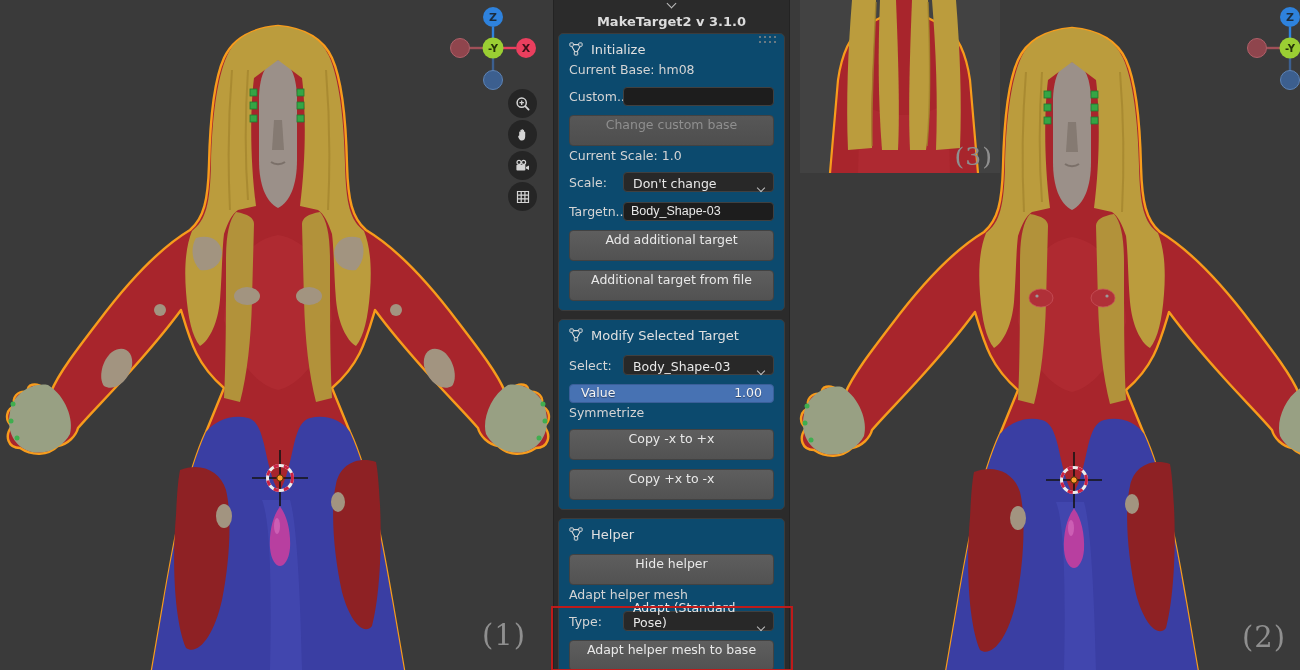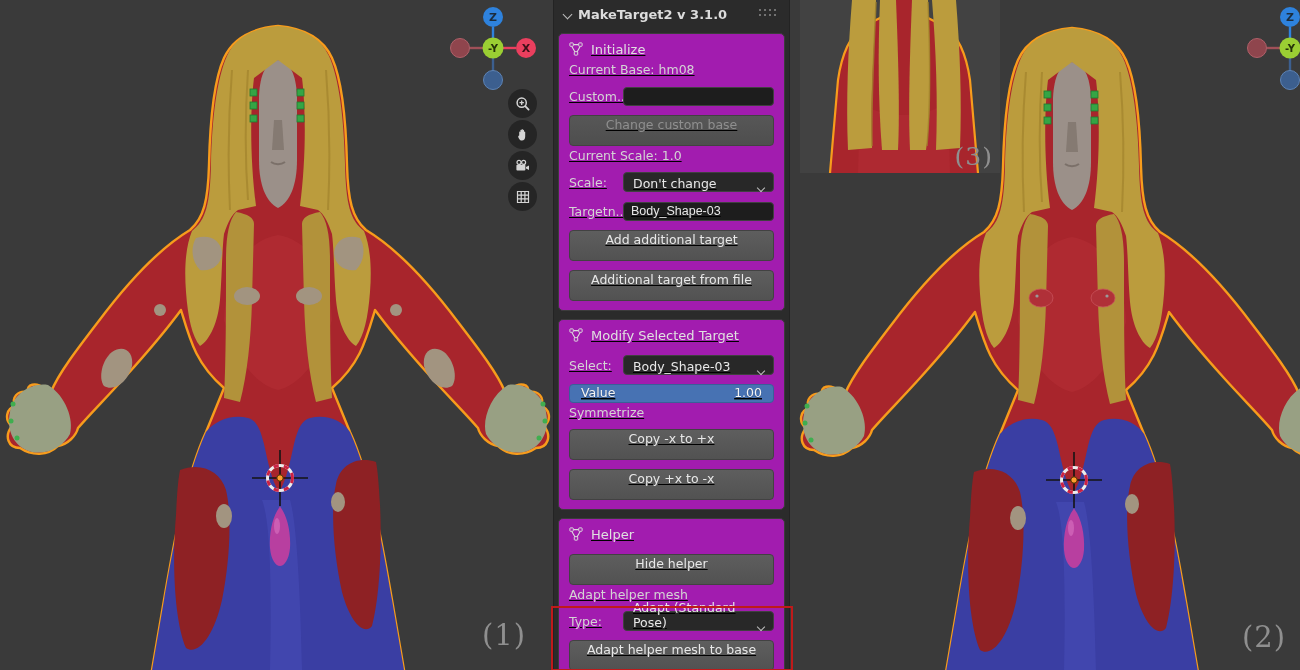--- a/index.html
+++ b/index.html
@@ -22,26 +22,26 @@
   
   .gizmo{position:absolute;top:4px;}
   .gz-left{left:450px;}
   .gz-right{left:457px;}
   .vp-tools{position:absolute;left:508px;top:89px;display:flex;flex-direction:column;gap:2px;}
   .tool-btn{width:29px;height:29px;border-radius:50%;background:rgba(24,24,24,.62);display:flex;align-items:center;justify-content:center;}
 
   
   .panel{position:absolute;left:553px;top:0;width:237px;height:670px;background:#2b2b2b;box-sizing:border-box;border-left:1px solid #232323;border-right:1px solid #232323;}
   .panel *{box-sizing:border-box;}
-  .panel-header{height:28px;display:flex;align-items:center;gap:7px;padding:0 10px;color:#dcdcdc;font-size:13px;font-weight:bold;}
+  .panel-header{height:28px;display:flex;align-items:center;gap:7px;padding:0 10px;color:#dcdcdc;font-size:13px;font-weight:bold;flex-direction:column;}
   .chev{width:7px;height:7px;border-right:1.6px solid #bdbdbd;border-bottom:1.6px solid #bdbdbd;transform:rotate(45deg);flex:0 0 auto;}
   .chev.small{width:6px;height:6px;margin-left:auto;}
   .grip{margin-left:auto;display:grid;grid-template-columns:repeat(4,5px);grid-auto-rows:5px;}
   .grip i{width:2px;height:2px;border-radius:50%;background:#8a8a8a;}
-  .pbox{margin:5px 4px 8px 4px;background:#a21caf;border:1px solid #3c3c3c;border-radius:5px;text-decoration:underline;}
+  .pbox{margin:5px 4px 8px 4px;background:#0c4a6e;border:1px solid #3c3c3c;border-radius:5px;}
   .box-head{display:flex;align-items:center;gap:8px;padding:7px 10px 3px 10px;color:#e0e0e0;font-size:13px;height:26px;}
   .plabel{margin:2px 10px 0 10px;color:#d4d4d4;font-size:12.5px;line-height:15px;}
   .prow{display:flex;align-items:center;margin:9px 10px 0 10px;height:20px;}
   .prow-label{width:54px;flex:0 0 auto;color:#d4d4d4;font-size:12.5px;}
   .tinput{flex:1;height:19px;background:#1d1d1d;border:1px solid #404040;border-radius:4px;color:#e8e8e8;font-size:12.5px;padding:0 7px;outline:none;min-width:0;}
   .dropdown{flex:1;height:20px;background:#282828;border:1px solid #404040;border-radius:4px;display:flex;align-items:flex-end;padding:0 9px;color:#e8e8e8;font-size:12.5px;cursor:default;}
   .pbtn{display:block;margin:9px 10px 0 10px;height:31px;background:linear-gradient(#5e5e5e,#525252);border:1px solid #424242;border-radius:4px;color:#e8e8e8;font-size:12.5px;text-align:center;line-height:17px;}
   .pbtn.disabled{color:#8f8f8f;background:linear-gradient(#575757,#4e4e4e);}
   .slider{margin:9px 10px 0 10px;height:19px;background:#4772b3;border:1px solid #3a5f99;border-radius:4px;display:flex;justify-content:space-between;align-items:flex-start;padding:0 11px;color:#f4f4f4;font-size:12.5px;text-shadow:0 1px 1px rgba(0,0,0,.45);}
   .pad-b{padding-bottom:9px;}

